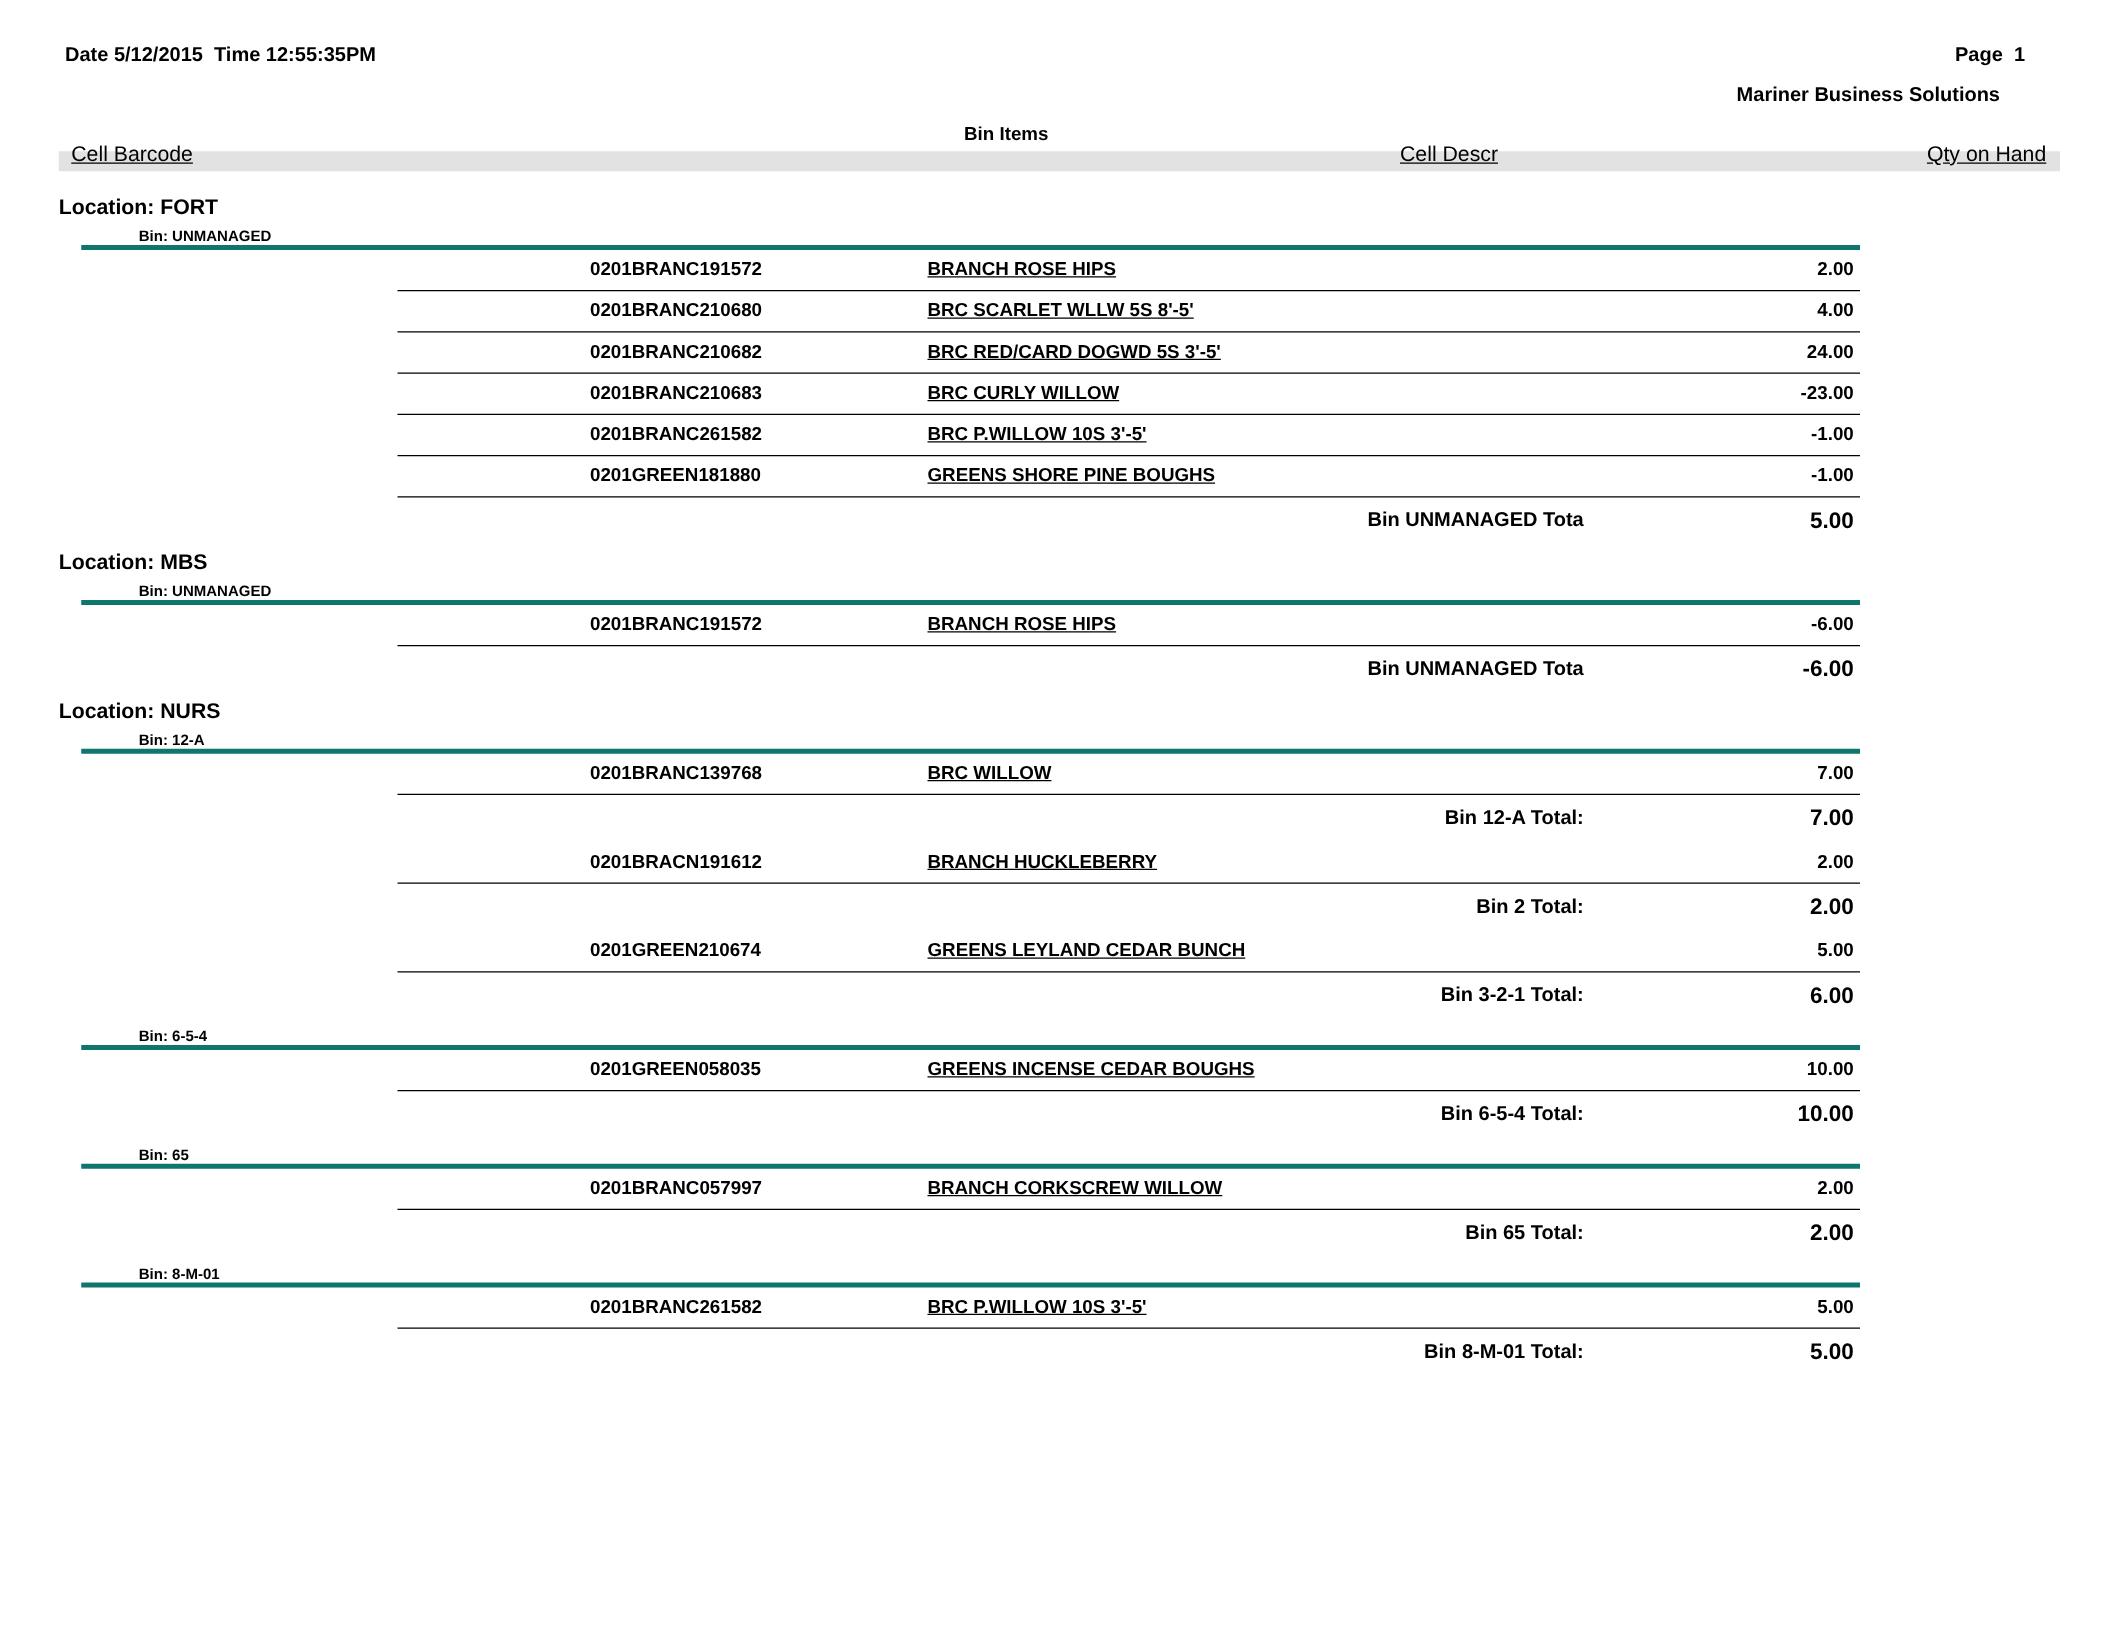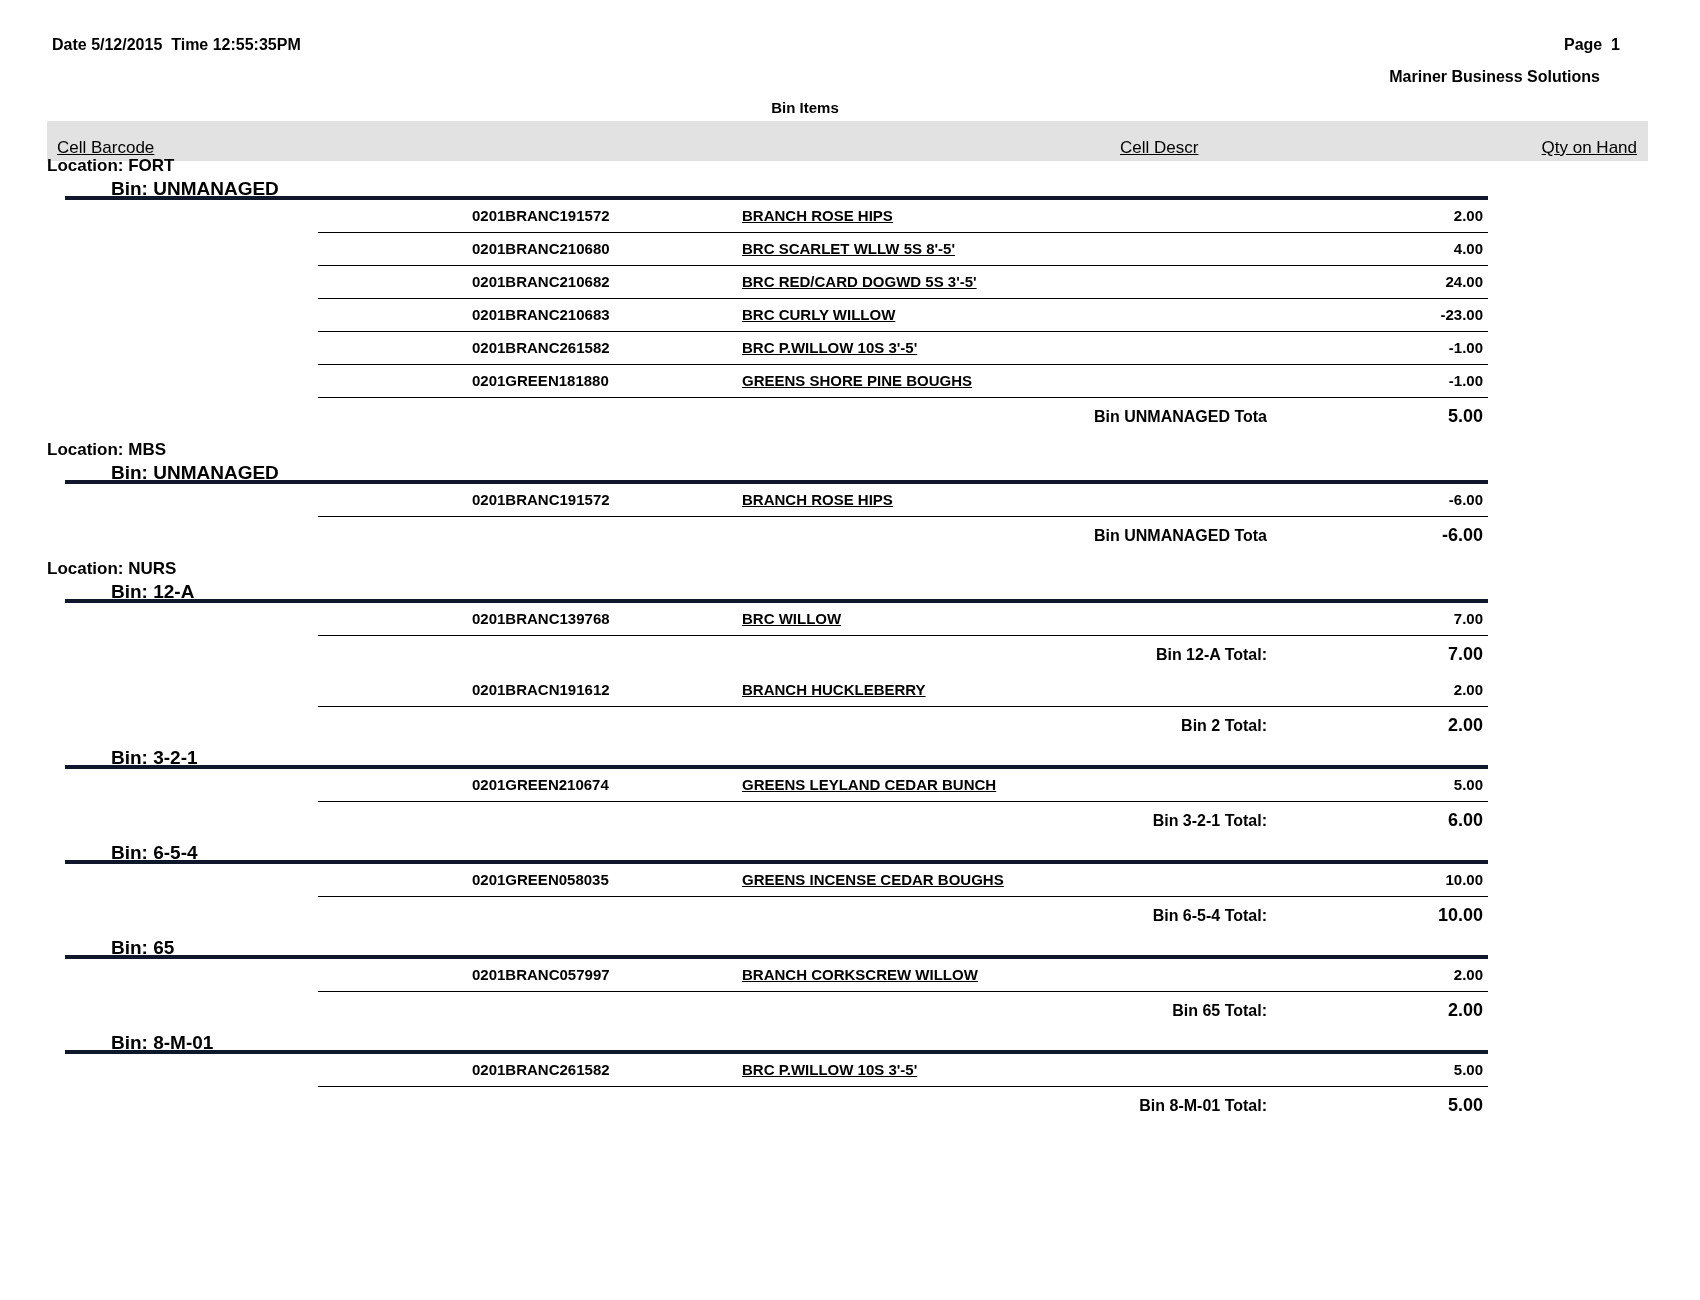--- a/index.html
+++ b/index.html
@@ -6,31 +6,31 @@
   html,body { background:#ffffff; }
   body { font-family:"Liberation Sans", sans-serif; color:#000; }
 
   .page { position:relative; width:1700px; height:1300px; background:#fff; overflow:hidden; }
 
   .report-date { position:absolute; top:36px; left:52px; font-weight:bold; font-size:16px; white-space:pre; }
   .page-number { position:absolute; top:36px; right:80px; font-weight:bold; font-size:16px; white-space:pre; }
   .company-title { position:absolute; top:68px; left:0; width:1600px; text-align:right; font-weight:bold; font-size:16px; }
   .report-title { position:absolute; top:99px; left:0; width:1600px; text-align:center; font-weight:bold; font-size:15px;padding-left:10px; }
 
-  .col-header-bar { position:absolute; top:121px; left:47px; width:1601px; height:40px; }
+  .col-header-bar { position:absolute; top:121px; left:47px; width:1601px; height:16px; }
   .col-hdr { position:absolute; bottom:3px; font-size:17px; text-decoration:underline; white-space:nowrap; }
   .col-hdr-barcode { left:10px; }
   .col-hdr-descr { left:1073px; }
   .col-hdr-qty { right:11px; }
 
   .report-body { position:absolute; top:152px; left:0; width:1540px; }
 
   .location-label { margin:4px 0 0 47px; height:20px; line-height:20px; font-weight:bold; font-size:17px; white-space:nowrap; }
   .bin-header { margin:2px 52px 0 65px; height:22px; line-height:22px; padding-left:46px;
-                border-bottom:4px solid #0f172a; font-weight:bold; font-size:19px; white-space:nowrap; }
+                border-bottom:4px solid #0f766e; font-weight:bold; font-size:12px; white-space:nowrap; }
   .item-row { position:relative; margin:0 52px 0 318px; height:33px; line-height:32px;
               border-bottom:1px solid #000; font-weight:bold; font-size:15px; }
   .item-barcode { position:absolute; left:154px; white-space:nowrap; }
   .item-descr { position:absolute; left:424px; white-space:nowrap;text-decoration:underline; }
   .item-qty { position:absolute; right:5px; white-space:nowrap; }
   .total-row { position:relative; margin-right:52px; height:38px; }
   .total-label { position:absolute; right:221px; top:10px; font-weight:bold; font-size:16px; white-space:nowrap; }
   .total-qty { position:absolute; right:5px; top:8px; font-weight:bold; font-size:18px; white-space:nowrap; }
 </style>
 </head>
@@ -111,21 +111,20 @@
       </div>
       <div class="item-row">
         <span class="item-barcode">0201BRACN191612</span>
         <span class="item-descr">BRANCH HUCKLEBERRY</span>
         <span class="item-qty">2.00</span>
       </div>
       <div class="total-row">
         <span class="total-label">Bin 2 Total:</span>
         <span class="total-qty">2.00</span>
       </div>
-      <div class="bin-header">Bin: 3-2-1</div>
       <div class="item-row">
         <span class="item-barcode">0201GREEN210674</span>
         <span class="item-descr">GREENS LEYLAND CEDAR BUNCH</span>
         <span class="item-qty">5.00</span>
       </div>
       <div class="total-row">
         <span class="total-label">Bin 3-2-1 Total:</span>
         <span class="total-qty">6.00</span>
       </div>
       <div class="bin-header">Bin: 6-5-4</div>

